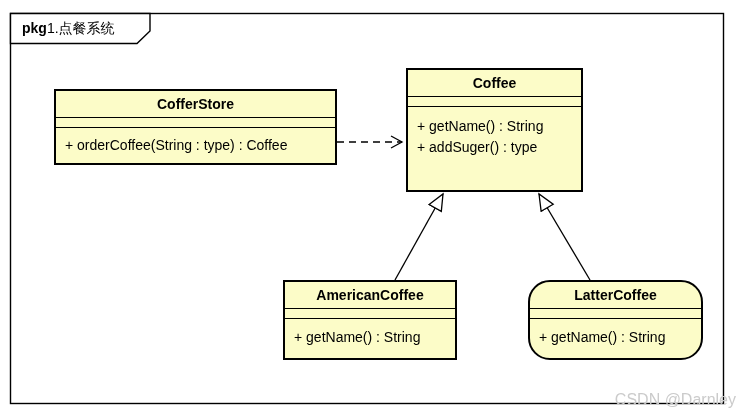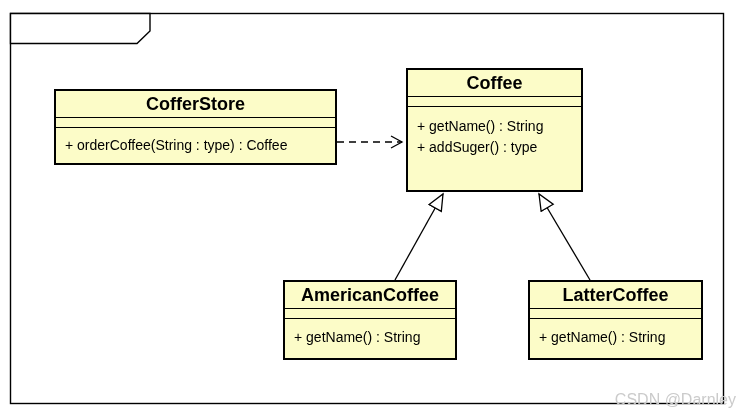--- a/index.html
+++ b/index.html
@@ -35,42 +35,42 @@
     box-sizing: border-box;
     display: flex;
     flex-direction: column;
     z-index: 2;
   }
   .cls-title {
     height: 26px;
     line-height: 26px;
     text-align: center;
     font-weight: bold;
-    font-size: 18px;
+    font-size: 14px;
     border-bottom: 1px solid #000;
     color: #000;
   }
   .cls-attrs {
     height: 9px;
     border-bottom: 1px solid #000;
   }
   .cls-methods {
     flex: 1;
     padding: 7px 8px 0 9px;
     font-size: 14px;
     line-height: 21px;
     color: #000;
     white-space: nowrap;
   }
   #cls-coffee .cls-methods { padding-top: 9px; }
   #cls-american .cls-methods, #cls-latter .cls-methods { padding-top: 8px; }
   #cls-cofferstore { left: 54px;  top: 89px; width: 283px; height: 76px; }
   #cls-coffee      { left: 406px; top: 68px;  width: 177px; height: 124px; }
   #cls-american    { left: 283px; top: 280px; width: 174px; height: 80px; }
-  #cls-latter      { left: 528px; top: 280px; width: 175px; height: 80px; }
+  #cls-latter      { left: 528px; top: 280px; width: 175px; height: 80px; border-radius: 22px; }
   .watermark {
     position: absolute;
     right: 1px; top: 391px;
     font-size: 16px;
     color: #CBCBCB;
     z-index: 3;
     white-space: nowrap;
   }
 </style>
 </head>
@@ -92,20 +92,23 @@
 
     <path d="M10.5,13.5 H150 V31 L137,43.5 H10.5 Z" fill="#ffffff" stroke="#000" stroke-width="1.4"></path>
 
     <line x1="337" y1="142" x2="402" y2="142" stroke="#000" stroke-width="1.4" stroke-dasharray="7 5" marker-end="url(#openArrow)"></line>
 
     <line x1="395" y1="280" x2="443" y2="194" stroke="#000" stroke-width="1.3" marker-end="url(#hollowTriangle)"></line>
 
     <line x1="590" y1="280" x2="539" y2="194" stroke="#000" stroke-width="1.3" marker-end="url(#hollowTriangle)"></line>
   </svg>
 
+  <div class="frame-tab-label">
+    <b>pkg</b><span>1.点餐系统</span>
+  </div>
 
   <div class="uml-class" id="cls-cofferstore">
     <div class="cls-title">CofferStore</div>
     <div class="cls-attrs"></div>
     <div class="cls-methods">
       <div>+ orderCoffee(String : type) : Coffee</div>
     </div>
   </div>
 
   <div class="uml-class" id="cls-coffee">

